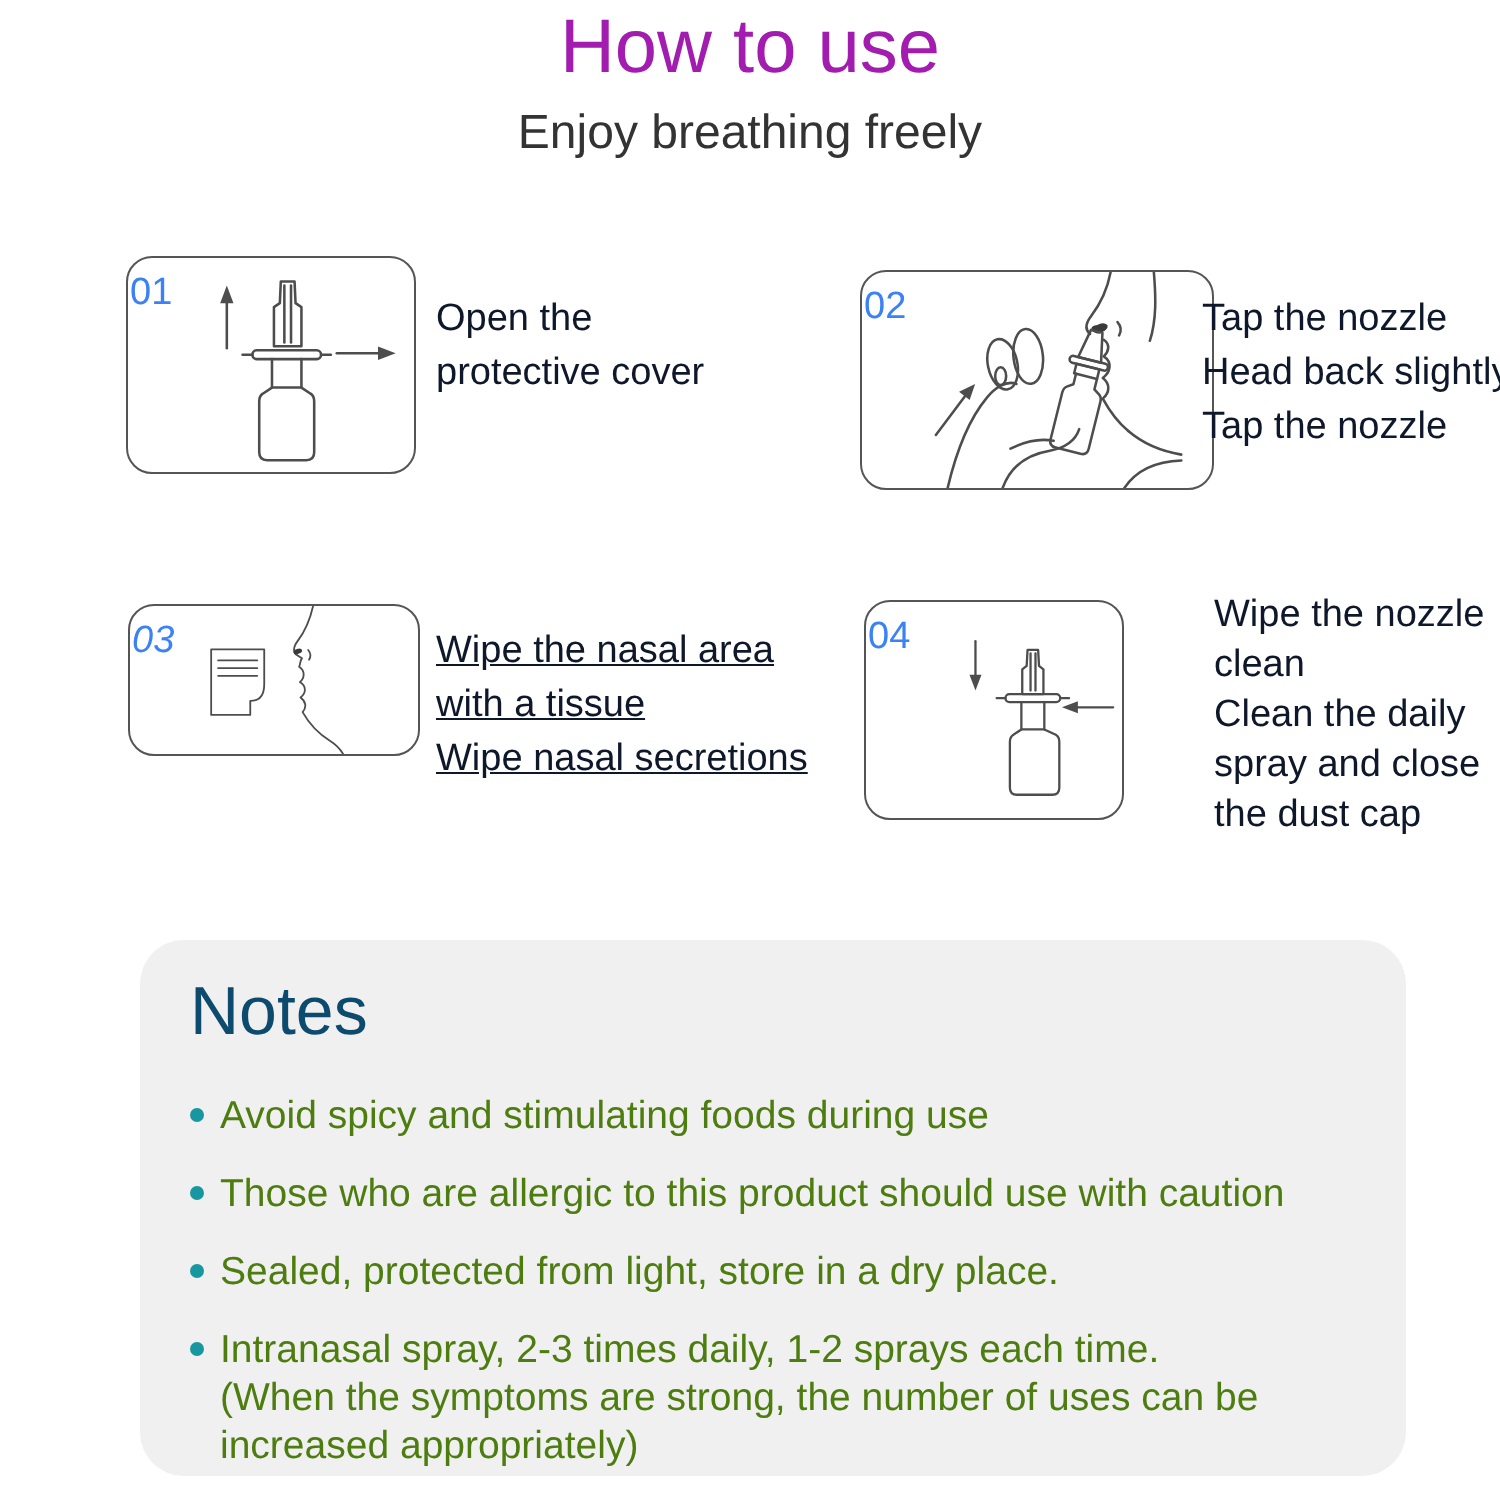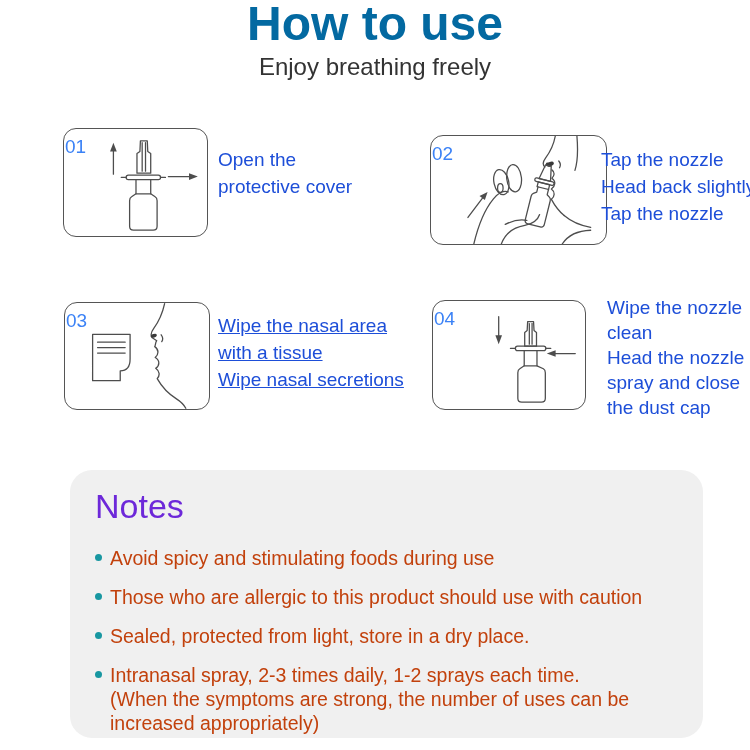--- a/index.html
+++ b/index.html
@@ -2,58 +2,58 @@
 <html><head>
 <meta charset="utf-8">
 <style>
   html,body{margin:0;padding:0;background:#ffffff;}
   .canvas{
     position:relative;width:750px;height:750px;background:#ffffff;
     font-family:"Liberation Sans", sans-serif;color:#383838;overflow:hidden;
   }
   .page-title{
     position:absolute;top:2px;left:0;width:100%;text-align:center;
-    font-size:48px;line-height:44px;color:#0369a1;font-weight:700;
+    font-size:38px;line-height:44px;color:#a21caf;font-weight:400;
   }
   .page-subtitle{
     position:absolute;top:52px;left:0;width:100%;text-align:center;
     font-size:24px;line-height:30px;color:#333333;font-weight:400;
   }
   .step-box{
     position:absolute;border:1.4px solid #555555;border-radius:13px;
     background:#ffffff;box-sizing:border-box;
   }
   .step-num{
     position:absolute;top:7px;left:1px;font-size:19px;color:#3b82f6;
   }
   .step-svg{position:absolute;left:0;top:0;width:100%;height:100%;}
   .step-text{
-    position:absolute;font-size:19px;line-height:27px;color:#1d4ed8;
+    position:absolute;font-size:19px;line-height:27px;color:#0f172a;
     white-space:nowrap;
   }
   #box1{left:63px;top:128px;width:145px;height:109px;}
   #box2{left:430px;top:135px;width:177px;height:110px;}
-  #box3{left:64px;top:302px;width:146px;height:108px;}
-  #box4{left:432px;top:300px;width:154px;height:110px;}
+  #box3{left:64px;top:302px;width:146px;height:76px;font-style:italic;}
+  #box4{left:432px;top:300px;width:130px;height:110px;}
   #text1{left:218px;top:146px;}
   #text2{left:584px;top:146px;margin-left:17px;}
   #text3{left:218px;top:312px;text-decoration:underline;}
   #text4{left:583px;top:295px;line-height:25px;margin-left:24px;}
   .notes-panel{
     position:absolute;left:70px;top:470px;width:633px;height:268px;
     background:#f0f0f0;border-radius:22px;box-sizing:border-box;
     padding:17px 24px 0 25px;
   }
   .notes-heading{
-    margin:0;font-size:34px;line-height:38px;font-weight:400;color:#6d28d9;
+    margin:0;font-size:34px;line-height:38px;font-weight:400;color:#0c4a6e;
   }
   .notes-list{list-style:none;margin:21px 0 0 0;padding:0;}
   .notes-item{
     display:flex;align-items:flex-start;margin-bottom:15px;
-    font-size:19.5px;line-height:24px;color:#c2410c;
+    font-size:19.5px;line-height:24px;color:#4d7c0f;
   }
   .bullet-dot{
     flex:0 0 7px;width:7px;height:7px;border-radius:50%;
     background:#1897a1;margin:8px 8px 0 0;
   }
   .note-lines div{white-space:nowrap;}
   .lineart{stroke:#4d4d4d;stroke-width:1.3;fill:none;stroke-linecap:round;stroke-linejoin:round;}
   .lineart .fillcap{fill:#4d4d4d;stroke:none;}
   .lineart .darkfill{fill:#3a3a3a;stroke:none;}
 </style>
@@ -177,21 +177,21 @@
       <g>
         <line x1="140" y1="53.5" x2="118" y2="53.5"></line>
         <path class="fillcap" d="M111 53.5 L120 50.1 L120 56.9 Z"></path>
       </g>
     </svg>
     <span class="step-num">04</span>
   </div>
   <div class="step-text" id="text4">
     <div>Wipe the nozzle</div>
     <div>clean</div>
-    <div>Head the nozzle</div>
+    <div>Clean the daily</div>
     <div>spray and close</div>
     <div>the dust cap</div>
   </div>
 
   <div class="notes-panel">
     <h2 class="notes-heading">Notes</h2>
     <ul class="notes-list">
       <li class="notes-item">
         <span class="bullet-dot"></span>
         <div class="note-lines">

